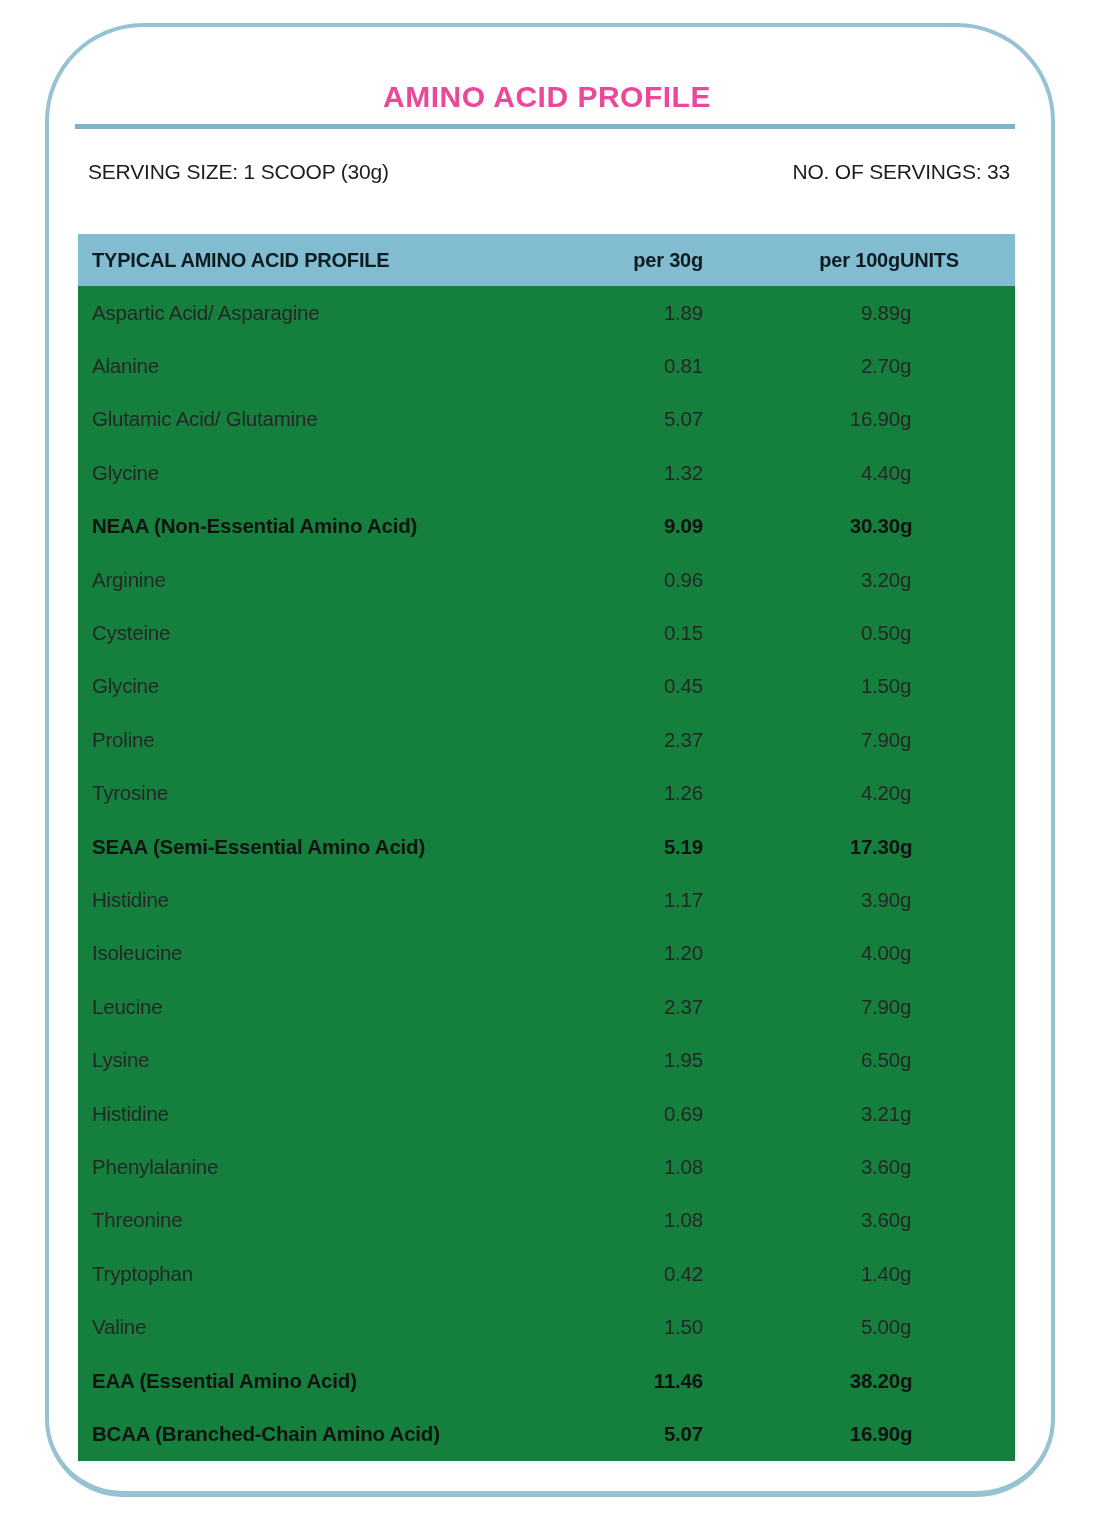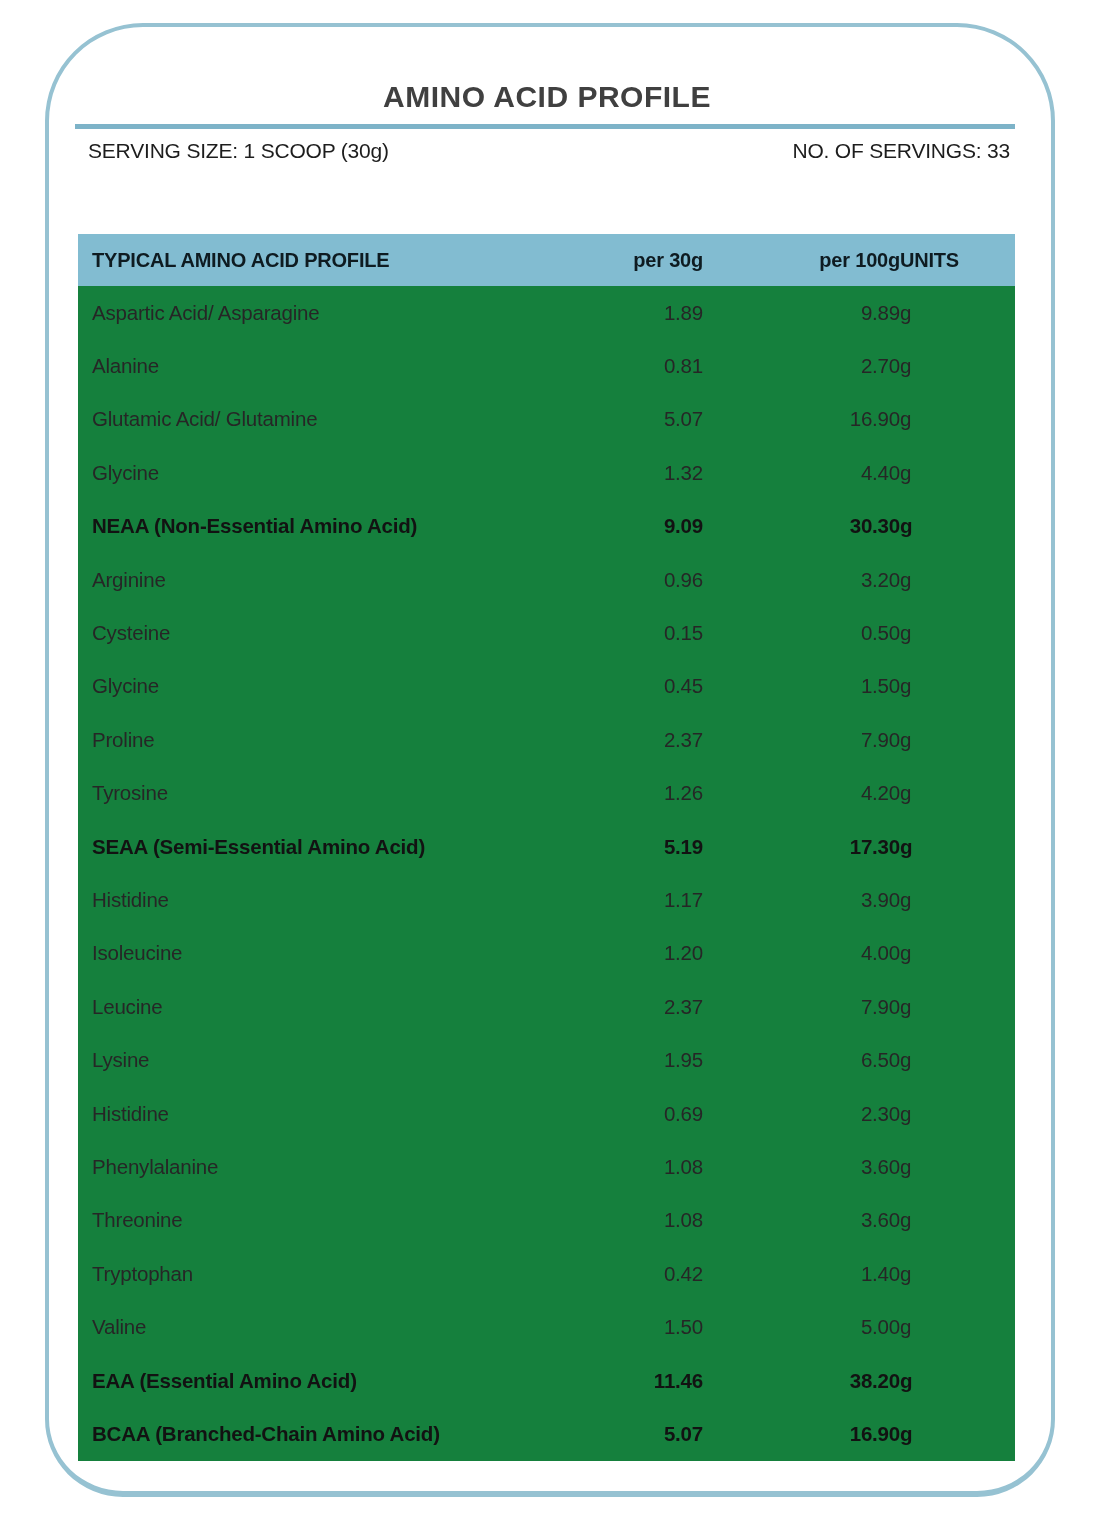--- a/index.html
+++ b/index.html
@@ -29,34 +29,34 @@
   }
   .page-title {
     position: absolute;
     left: 0;
     top: 80px;
     width: 1094px;
     text-align: center;
     font-size: 30px;
     font-weight: bold;
     letter-spacing: 0.5px;
-    color: #404040;
+    color: #ec4899;
   }
   .title-divider {
     position: absolute;
     left: 75px;
     top: 124px;
     width: 940px;
     height: 5px;
     background: var(--divider-color, #7db3c8);
   }
   .serving-row {
     position: absolute;
     left: 88px;
-    top: 139px;
+    top: 160px;
     width: 922px;
     display: flex;
     justify-content: space-between;
     font-size: 21px;
     color: #1d1d1d;
     letter-spacing: -0.2px;
   }
   .aa-table {
     position: absolute;
     left: 78px;
@@ -216,21 +216,21 @@
   <div class="trow">
     <div class="cell name">Lysine</div>
     <div class="cell v30">1.95</div>
     <div class="cell v100">6.50</div>
     <div class="cell units">g</div>
   </div>
 
   <div class="trow">
     <div class="cell name">Histidine</div>
     <div class="cell v30">0.69</div>
-    <div class="cell v100">2.30</div>
+    <div class="cell v100">3.21</div>
     <div class="cell units">g</div>
   </div>
 
   <div class="trow">
     <div class="cell name">Phenylalanine</div>
     <div class="cell v30">1.08</div>
     <div class="cell v100">3.60</div>
     <div class="cell units">g</div>
   </div>
 

